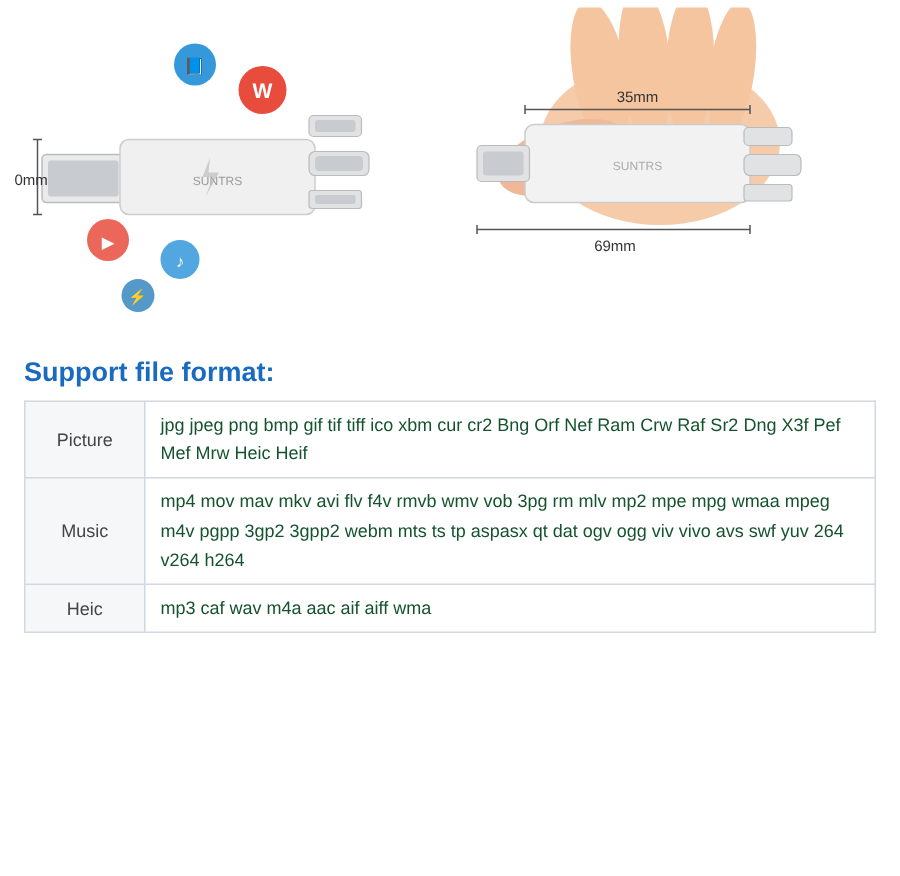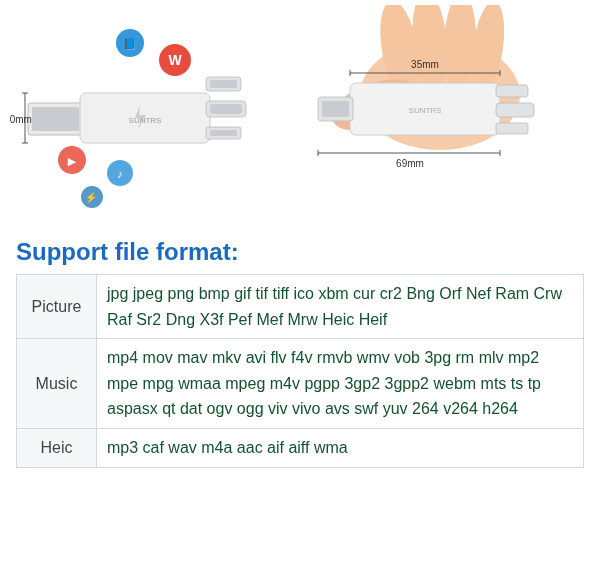--- a/index.html
+++ b/index.html
@@ -28,30 +28,30 @@
       width: 580px;
       height: 220px;
     }
 
     
     .support-section {
       padding: 8px 16px 0 16px;
     }
 
     .support-title {
-      font-size: 24px;
+      font-size: 18px;
       font-weight: bold;
       color: #1a6bbf;
       margin-bottom: 8px;
     }
 
     .format-table {
       width: 100%;
       border-collapse: collapse;
-      font-size: 16px;
+      font-size: 12px;
     }
 
     .format-table tr {
       border: 1px solid #d0d8e0;
     }
 
     .format-table td {
       padding: 6px 10px;
       vertical-align: top;
       border: 1px solid #d0d8e0;

